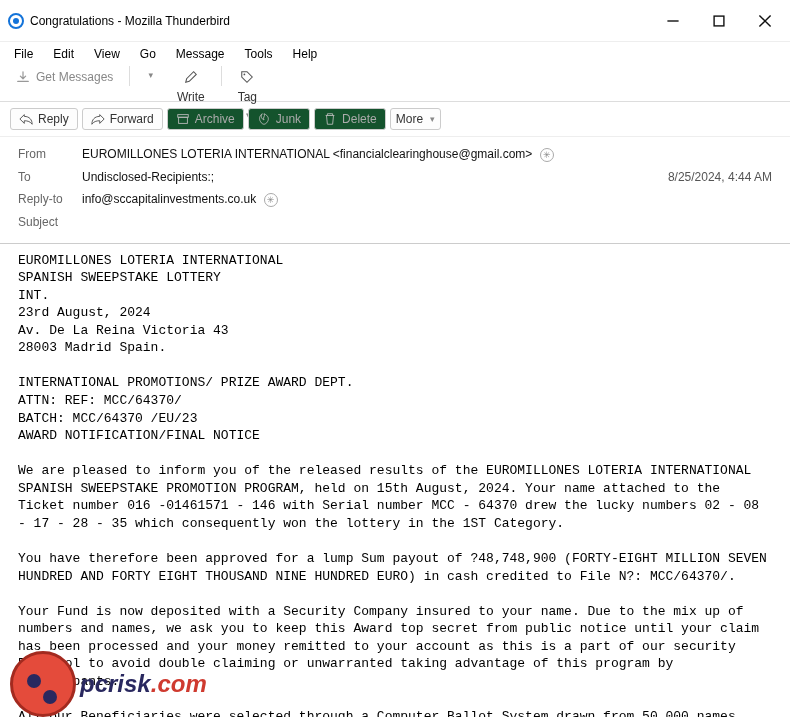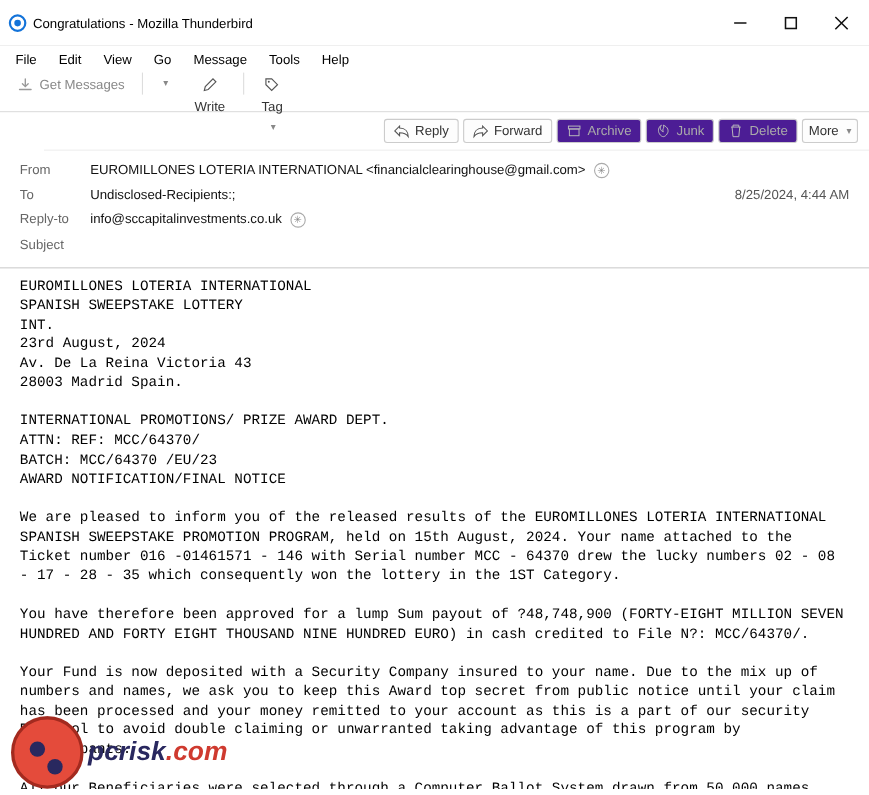--- a/index.html
+++ b/index.html
@@ -68,39 +68,37 @@
     padding: 4px 8px;
     border-radius: 3px;
     color: #888;
     font-size: 12px;
   }
   .tbtn.active { color: #333; flex-direction: column; }
   .chev { font-size: 9px; color: #888; margin-left: 2px; }
   .sep { width: 1px; height: 20px; background: #ddd; }
   .actionbar {
     display: flex;
-    justify-content: flex-end;
     align-items: center;
     padding: 6px 10px;
     gap: 4px;
     border-bottom: 1px solid #eee;
-    margin-left: 40px;
   }
   .abtn {
     display: inline-flex; align-items: center; gap: 5px;
     border: 1px solid #ccc;
     border-radius: 3px;
     padding: 3px 8px;
     font-size: 12px;
     color: #333;
     background: #fdfdfd;
   }
   .abtn.disabled {
     color: #aaa;
-    background: #4c1d95;
+    background: #14532d;
   }
   .abtn.more { padding: 3px 5px; }
   .headers {
     padding: 6px 18px 10px 18px;
     border-bottom: 1px solid #ccc;
     font-size: 12px;
   }
   .hrow {
     display: flex;
     align-items: baseline;

